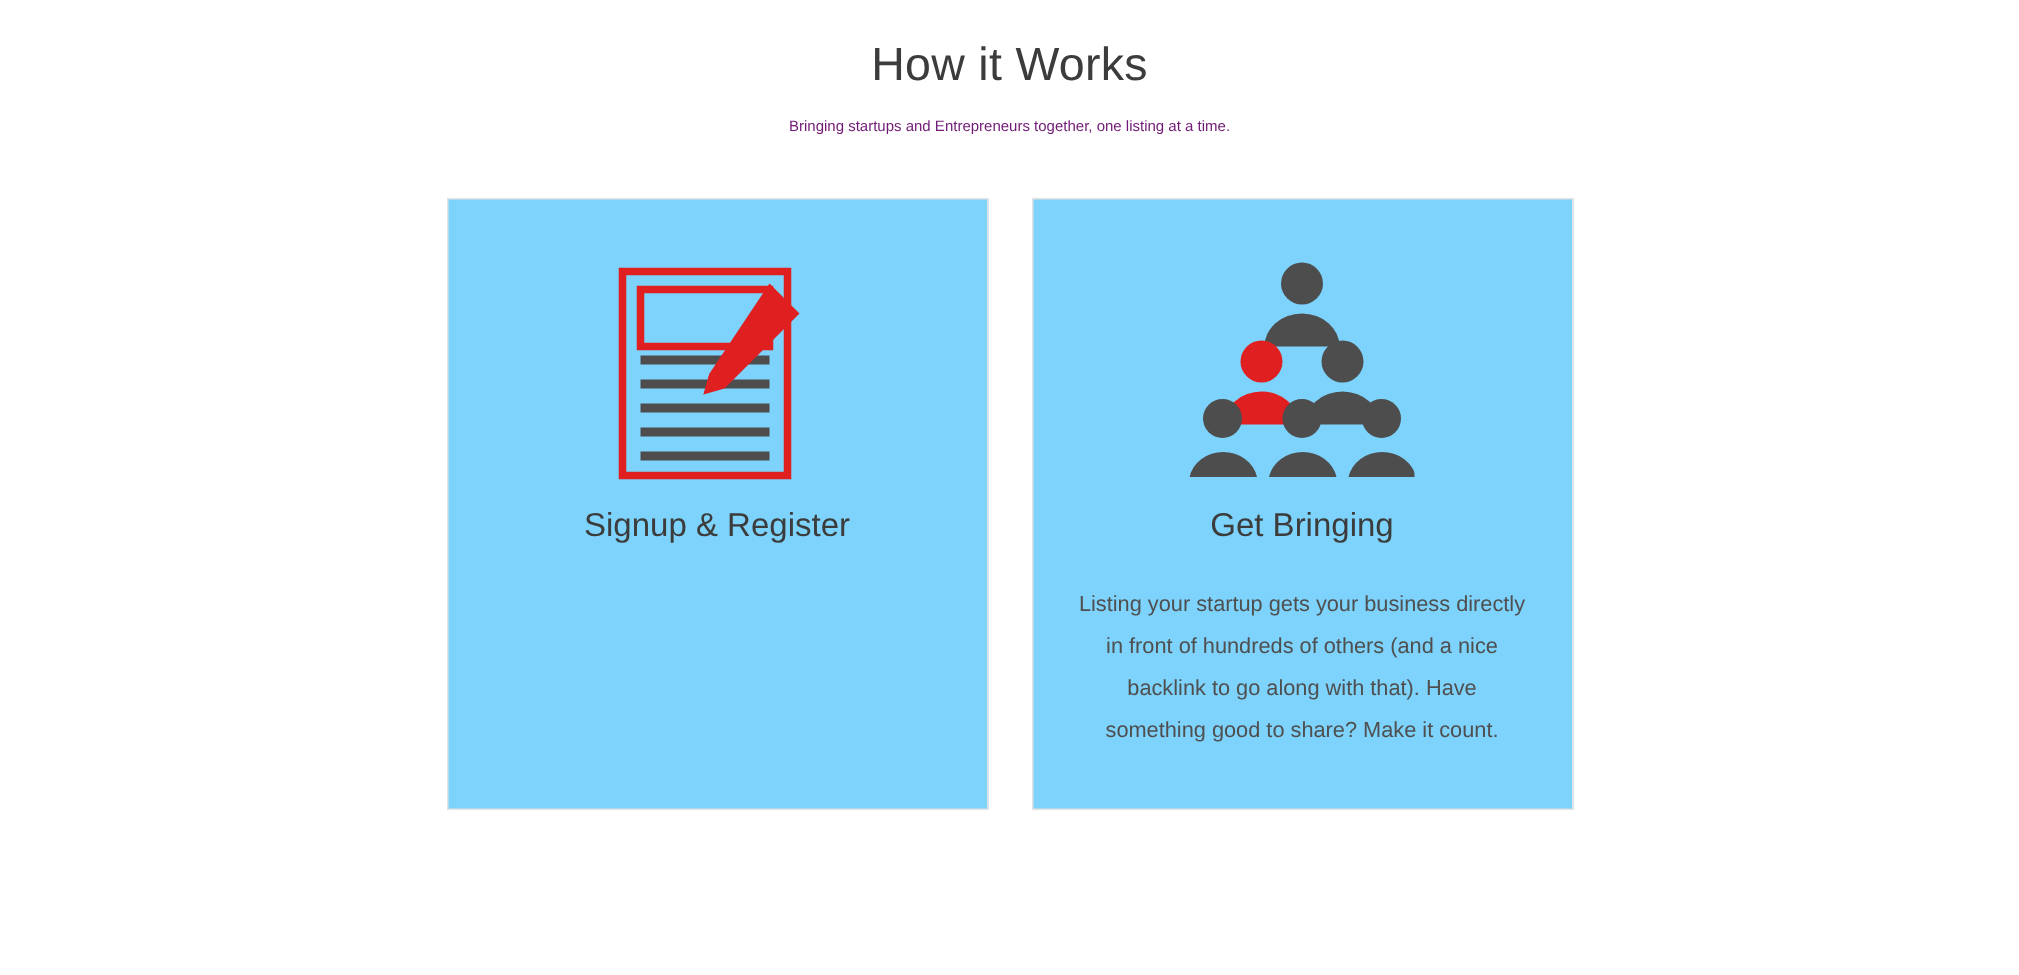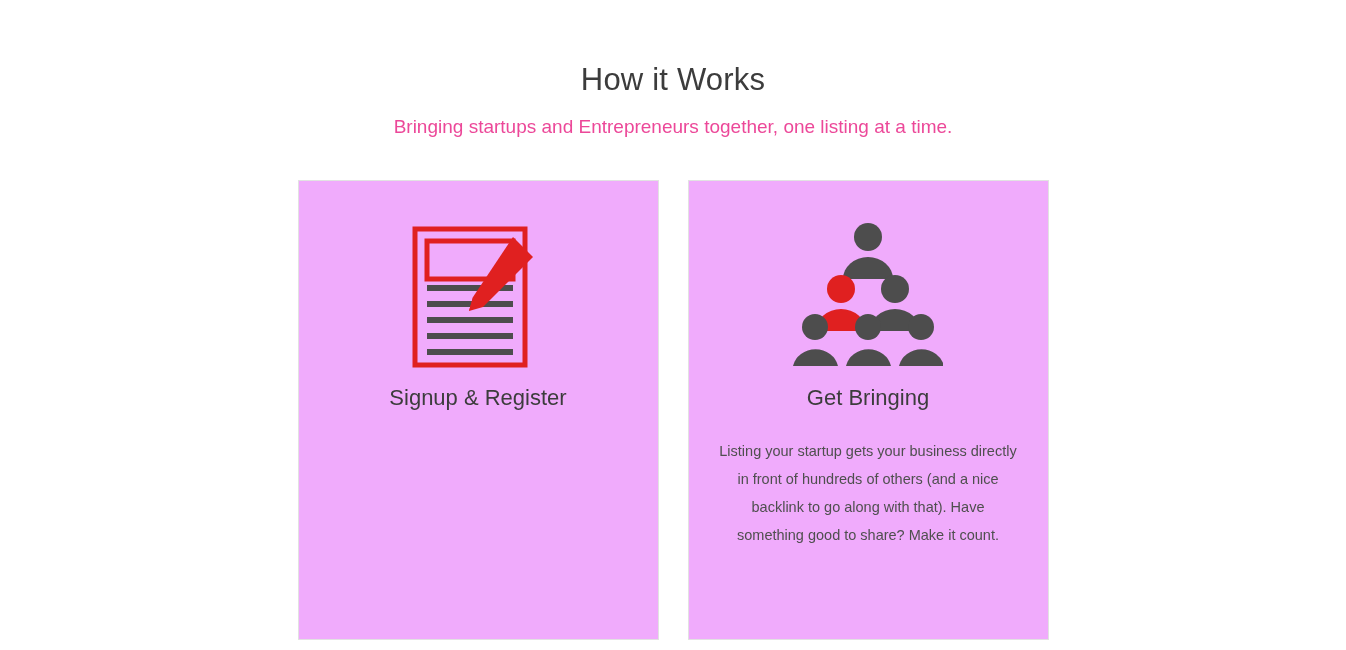--- a/index.html
+++ b/index.html
@@ -13,47 +13,47 @@
     overflow: hidden;
   }
   .page {
     width: 1346px;
     height: 650px;
     position: relative;
     background: #ffffff;
   }
   .header {
     text-align: center;
-    padding-top: 60px;
+    padding-top: 23px;
   }
   .page-title {
     font-size: 31px;
     font-weight: 400;
     color: #3c3c3c;
     letter-spacing: 0.2px;
     margin: 0;
     line-height: 1.3;
   }
   .page-subtitle {
-    font-size: 19px;
-    color: #ec4899;
+    font-size: 10px;
+    color: #701a75;
     margin: 16px 0 0 0;
     font-weight: 400;
   }
   .cards {
     display: flex;
     justify-content: center;
     gap: 29px;
     margin-top: 42px;
   }
   .card {
     width: 361px;
-    height: 460px;
+    height: 408px;
     border: 1px solid #e2e2e2;
-    background: #f0abfc;
+    background: #7dd3fc;
     display: flex;
     flex-direction: column;
     align-items: center;
     padding: 30px 28px 20px 28px;
   }
   .card-icon {
     height: 170px;
     display: flex;
     align-items: center;
     justify-content: center;

